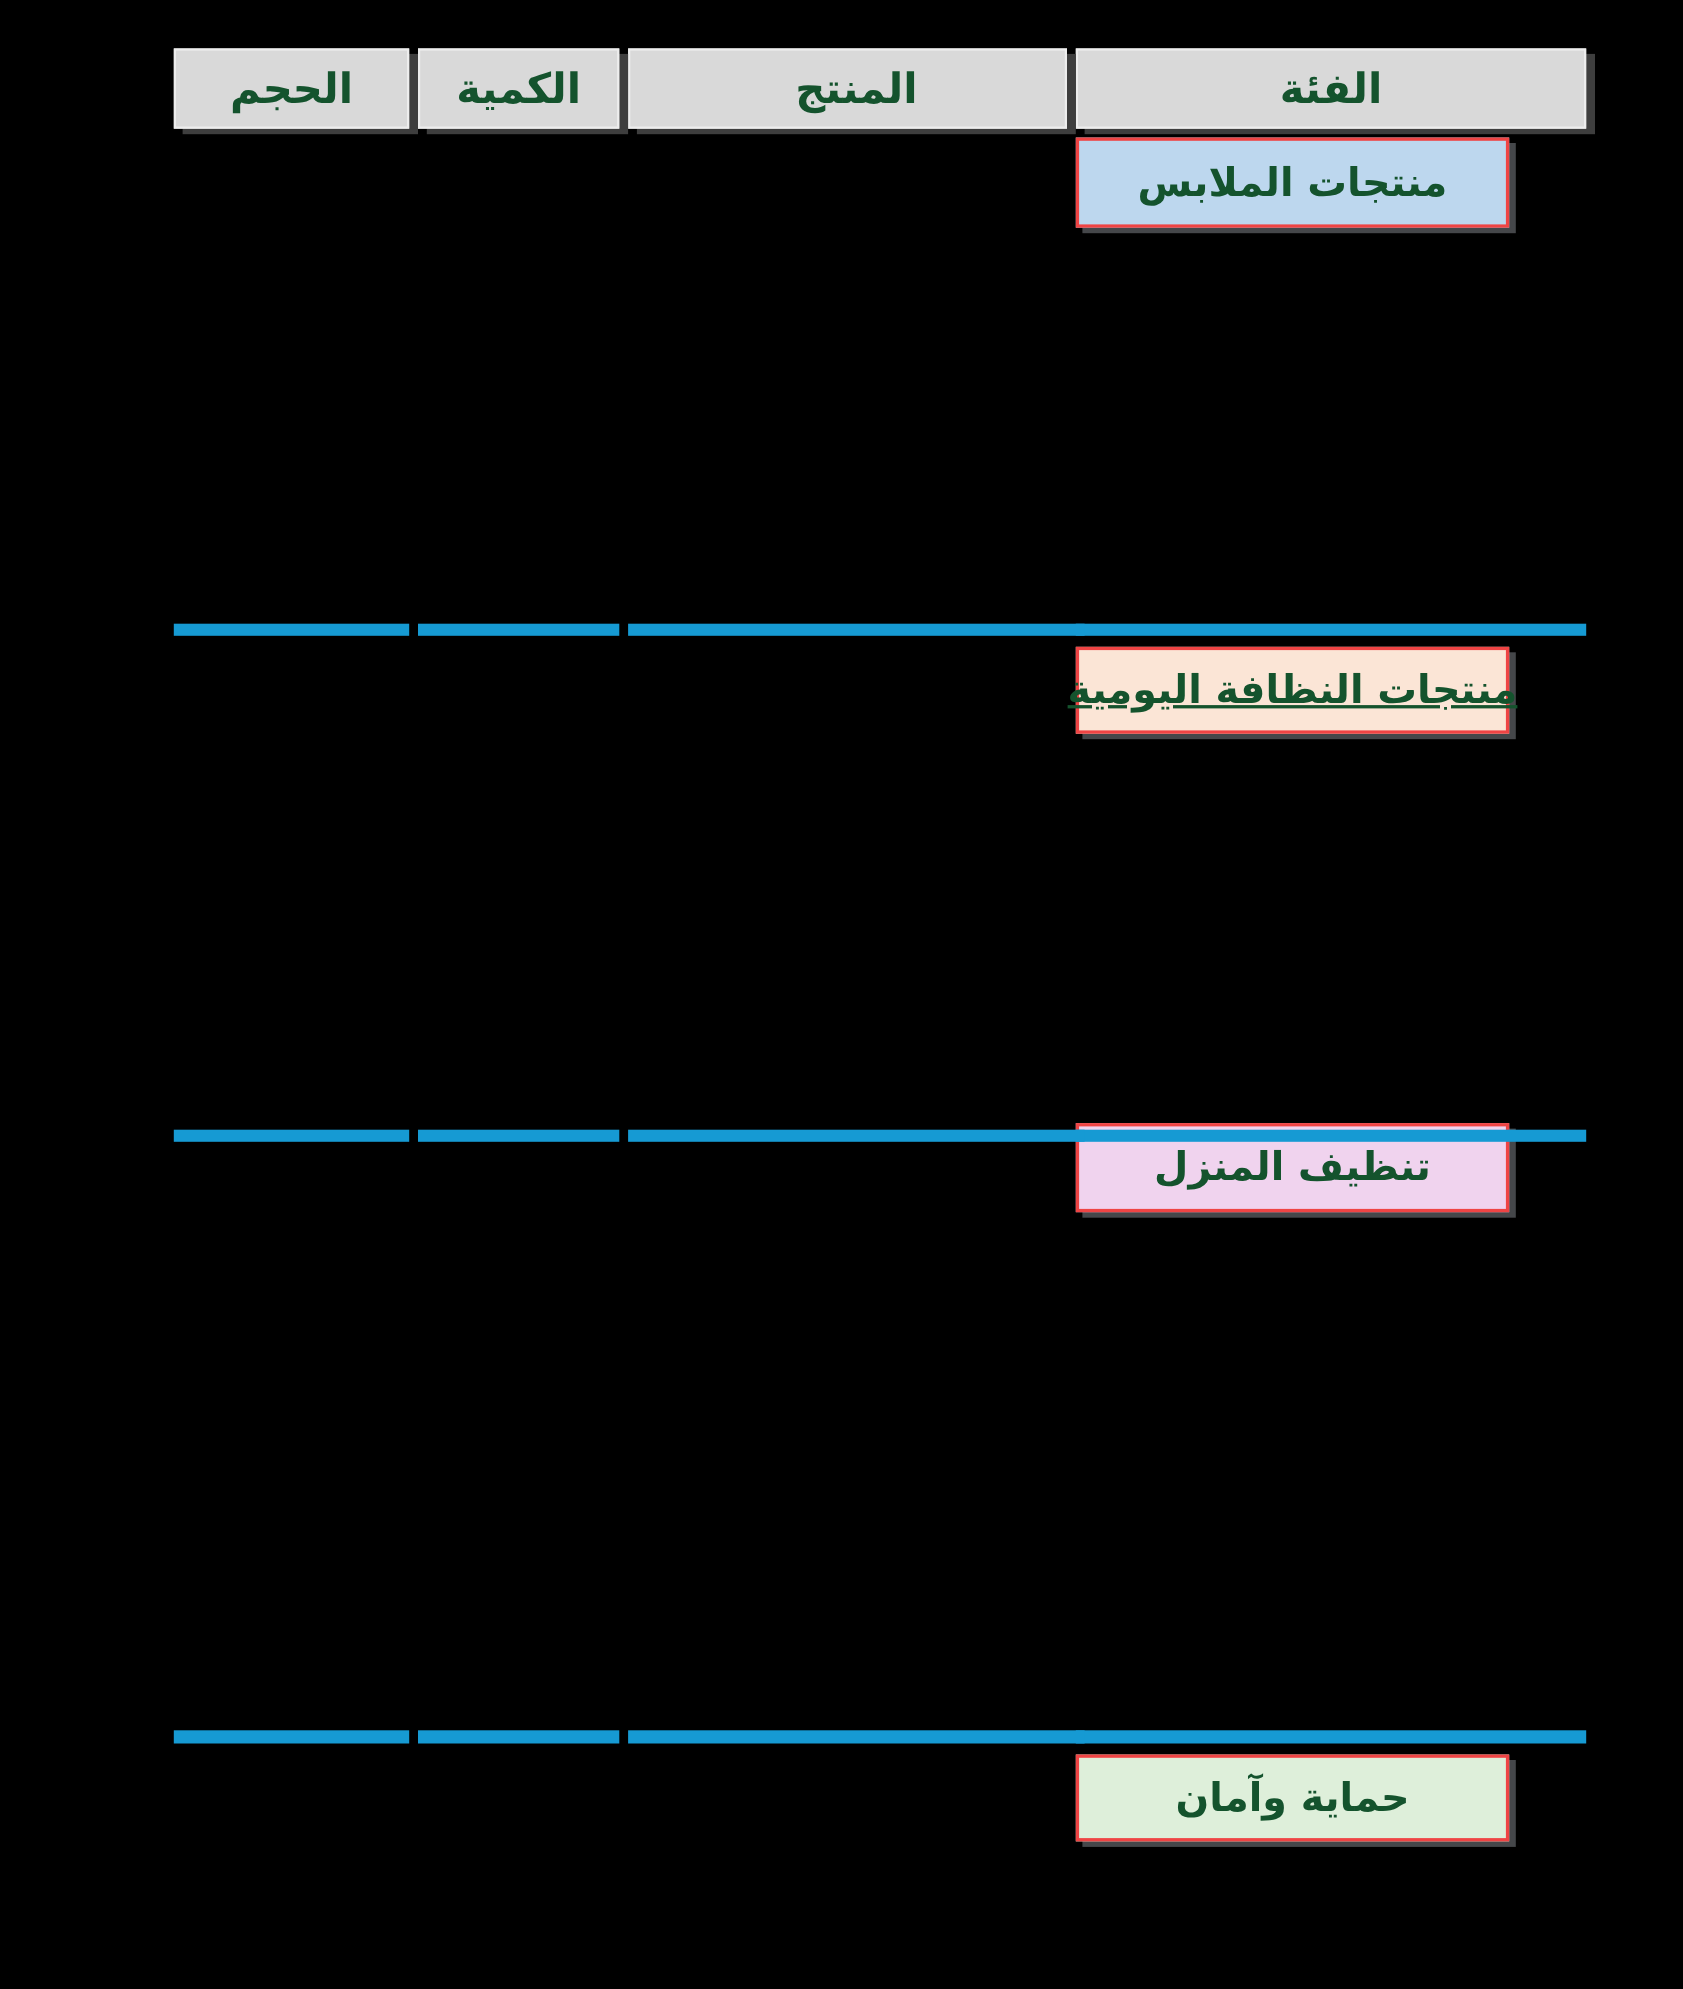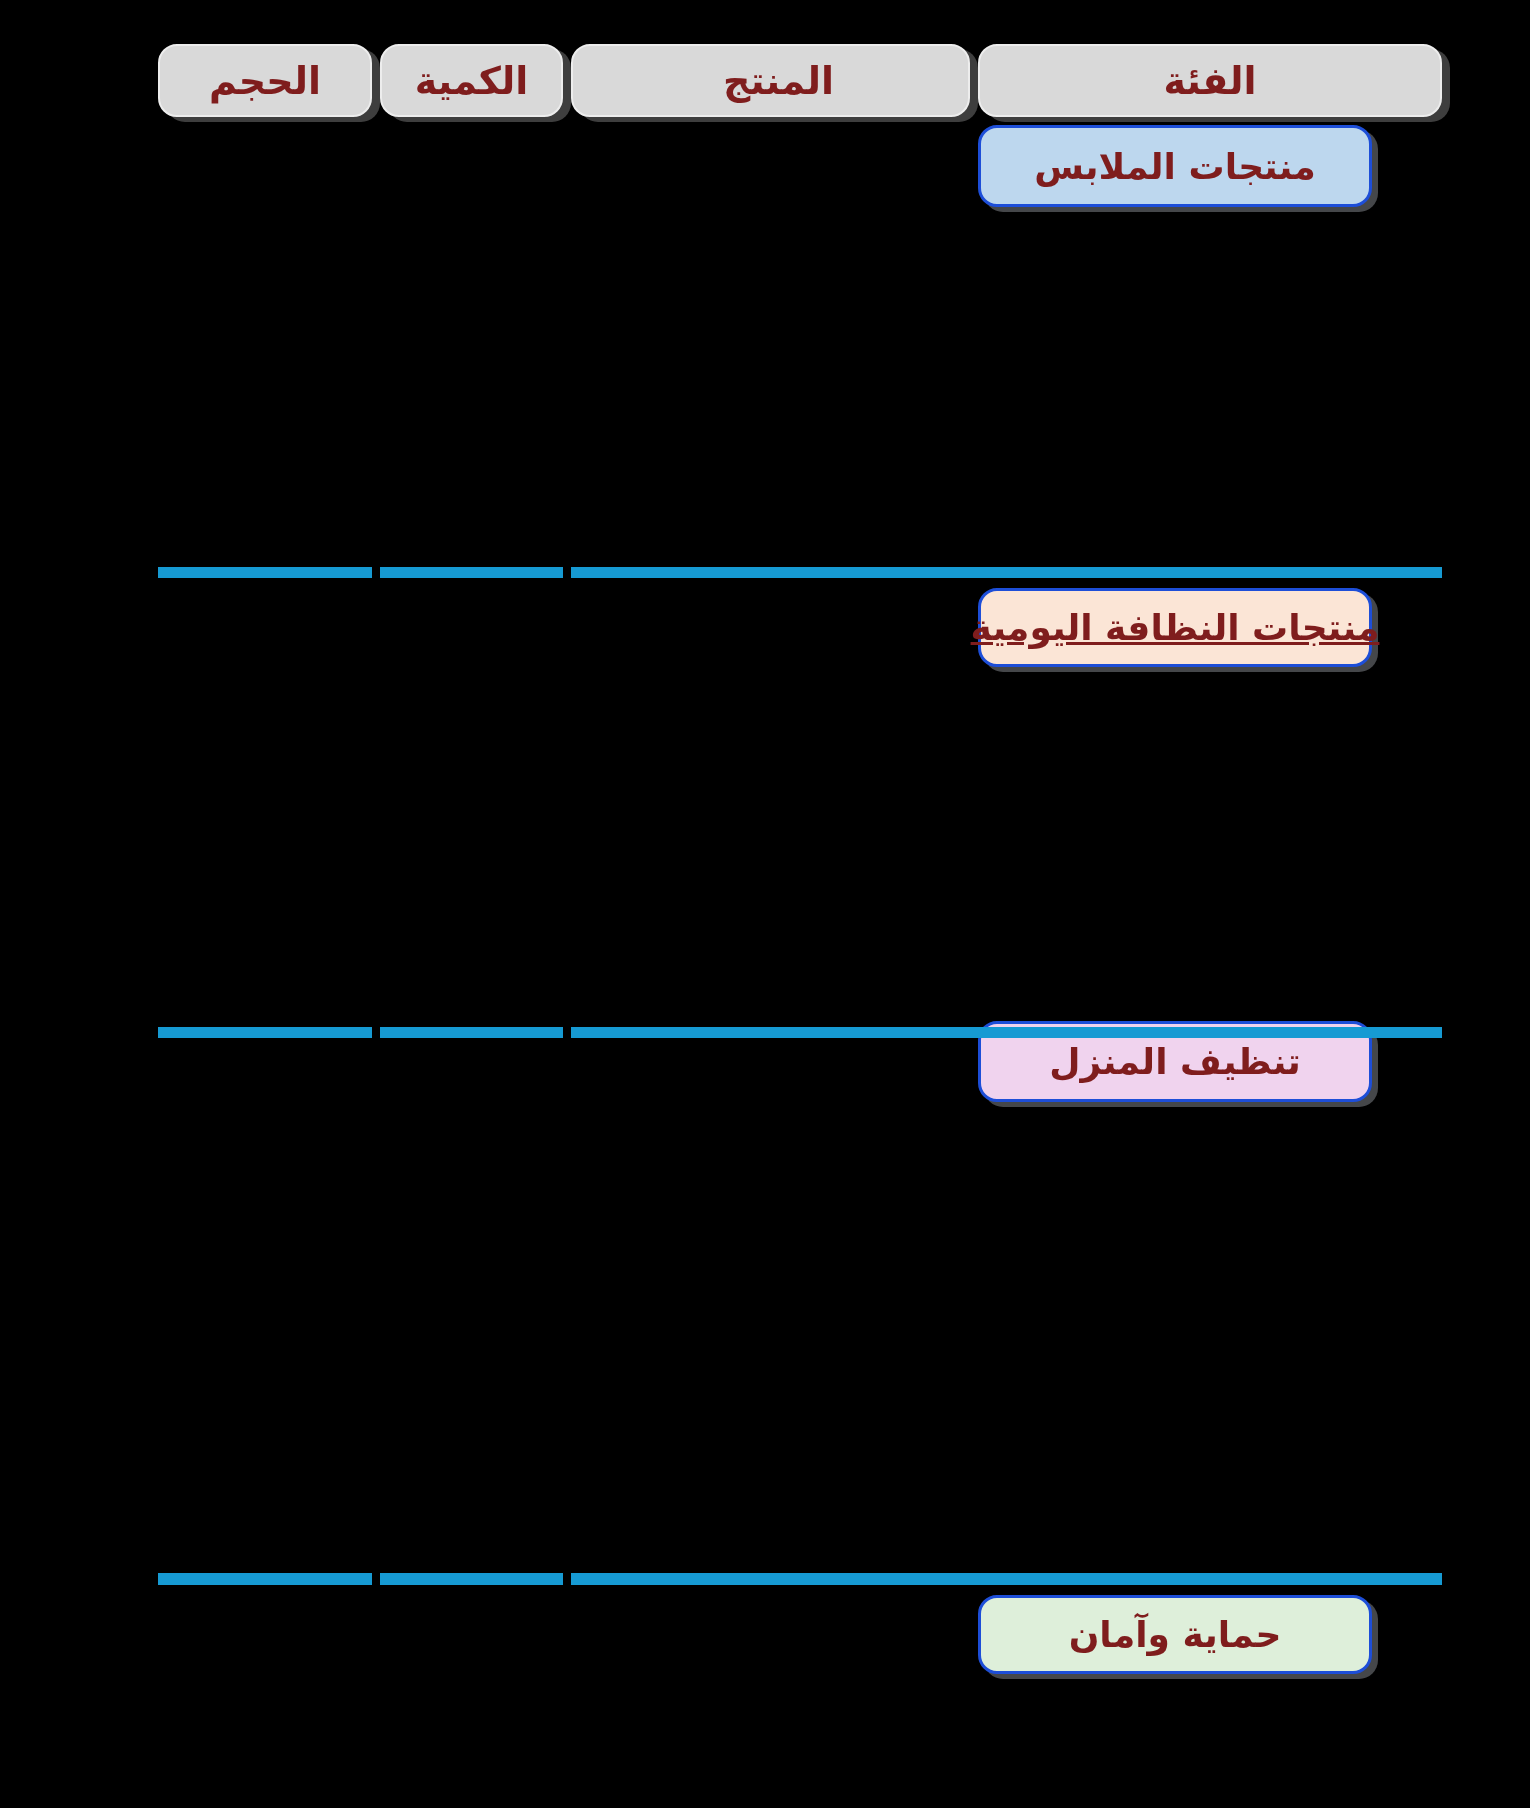--- a/index.html
+++ b/index.html
@@ -7,38 +7,37 @@
     position:relative;
     width:1530px;height:1808px;
     background:#000;
     overflow:hidden;
     font-family:"DejaVu Sans",sans-serif;
   }
   .cell{
     position:absolute;
     box-sizing:border-box;
     display:flex;align-items:center;justify-content:center;
-    color:#7f1d1d;font-weight:bold;
+    color:#14532d;font-weight:bold;
     white-space:nowrap;
     direction:rtl;
-    border-radius:19px;
   }
   .hdr-cell{
     top:44px;height:73px;
     border:2px solid #ededed;
     box-shadow:8px 5px 0 #3e3e3e;
     font-size:38px;
   }
   .col-size    {left:158px;width:214px;}
   .col-qty     {left:380px;width:183px;}
   .col-product {left:571px;width:399px;padding-left:16px;}
   .col-category{left:978px;width:464px;}
   .cat-cell{
     left:978px;width:394px;
-    border:3px solid #1d4ed8;
+    border:3px solid #ef4444;
     box-shadow:6px 5px 0 #45474a;
     font-size:36px;
   }
   .cat-1{top:125px;height:82px;}
   .cat-2{top:588px;height:79px;}
   .cat-3{top:1021px;height:81px;}
   .cat-4{top:1595px;height:79px;text-align:center;}
   .sep-seg{
     position:absolute;height:11px;
   }

